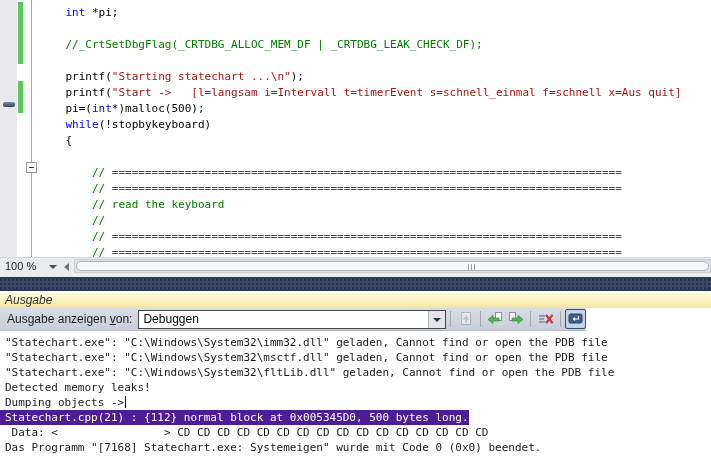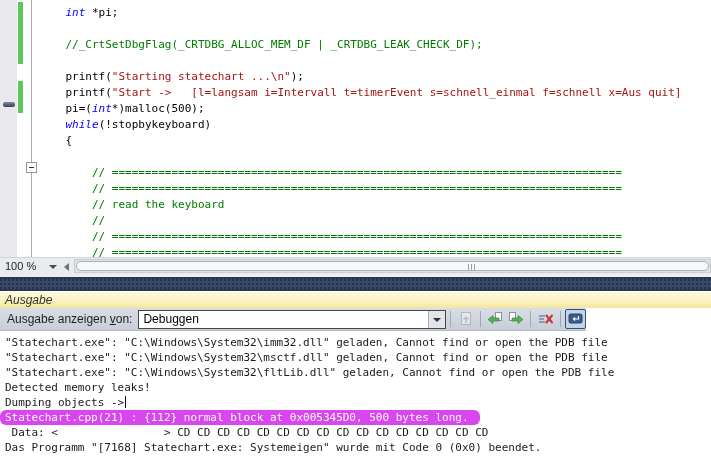--- a/index.html
+++ b/index.html
@@ -14,21 +14,21 @@
               background:linear-gradient(#7B8AA0,#31435E); }
   .chgbar { position:absolute; left:18px; width:5px; background:#5BC85B; }
   .chg1 { top:2px; height:62px; } .chg2 { top:81px; height:32px; }
   .outline-line { position:absolute; left:31px; top:0; width:1px; height:257px; background:#A9A9A9; }
   .collapse-box { position:absolute; left:26px; top:162px; width:11px; height:11px; background:#FCFCFC;
                   border:1px solid #989898; }
   .collapse-box .minus { position:absolute; left:2px; top:4px; width:5px; height:1px; background:#333; }
   .code { position:absolute; left:33px; top:0; right:0; height:257px; padding:5px 0 0 6px;
           font-family:"DejaVu Sans Mono", monospace; font-size:11px; overflow:hidden; }
   .code-line { height:16px; line-height:16px; white-space:pre; color:#000; }
-  .code-line .kw { color:#0000FF;font-style:italic; }
+  .code-line .kw { color:#0000FF; }
   .code-line .cm { color:#007D00;margin-top:40px; }
   .code-line .str { color:#A31515; }
   .code-line .pl { color:#000000; }
 
   
   .ed-bottom { position:absolute; left:0; top:257px; width:711px; height:17px; background:#E9EBEF;
                border-top:1px solid #D2D4D9; }
   .zoom-combo { position:absolute; left:0; top:0; width:60px; height:16px; font-size:11px; color:#1E1E1E;
                 line-height:16px; padding-left:5px; cursor:default; }
   .zoom-arrow { position:absolute; left:49px; top:7px; width:0; height:0;
@@ -68,21 +68,21 @@
   .src-combo .drop i { position:absolute; left:4px; top:7px; width:0; height:0; border-left:4px solid transparent;
                      border-right:4px solid transparent; border-top:4px solid #333; }
   .tb-sep { width:1px; height:16px; background:#9FA6B2; margin:0 4px; }
   .tb-btn { width:21px; height:20px; display:flex; align-items:center; justify-content:center; }
   .tb-btn.disabled { opacity:.55; filter:grayscale(1); }
   .tb-btn.pressed { background:#C6D2E5; border:1px solid #2F5279; border-radius:2px; }
 
   .out-text { position:absolute; left:0; top:40px; width:711px; height:141px; background:#fff;
               padding-top:4px; font-family:"DejaVu Sans Mono", monospace; font-size:11px; overflow:hidden; }
   .out-line { height:15px; line-height:15px; white-space:pre; color:#1A1A1A; padding-left:5px; }
-  .out-line.hl { background:#d946ef; color:#FFFFFF; width:max-content; padding-right:11px;border-radius:6px; }
+  .out-line.hl { background:#4c1d95; color:#FFFFFF; width:max-content; padding-right:0; }
   .caret { display:inline-block; width:1px; height:12px; background:#111; vertical-align:-2px; margin-left:1px; }
 </style>
 </head>
 <body>
 
 <div class="screen">
 
   <div class="editor">
     <div class="bp-margin">
       <div class="bookmark"></div>

